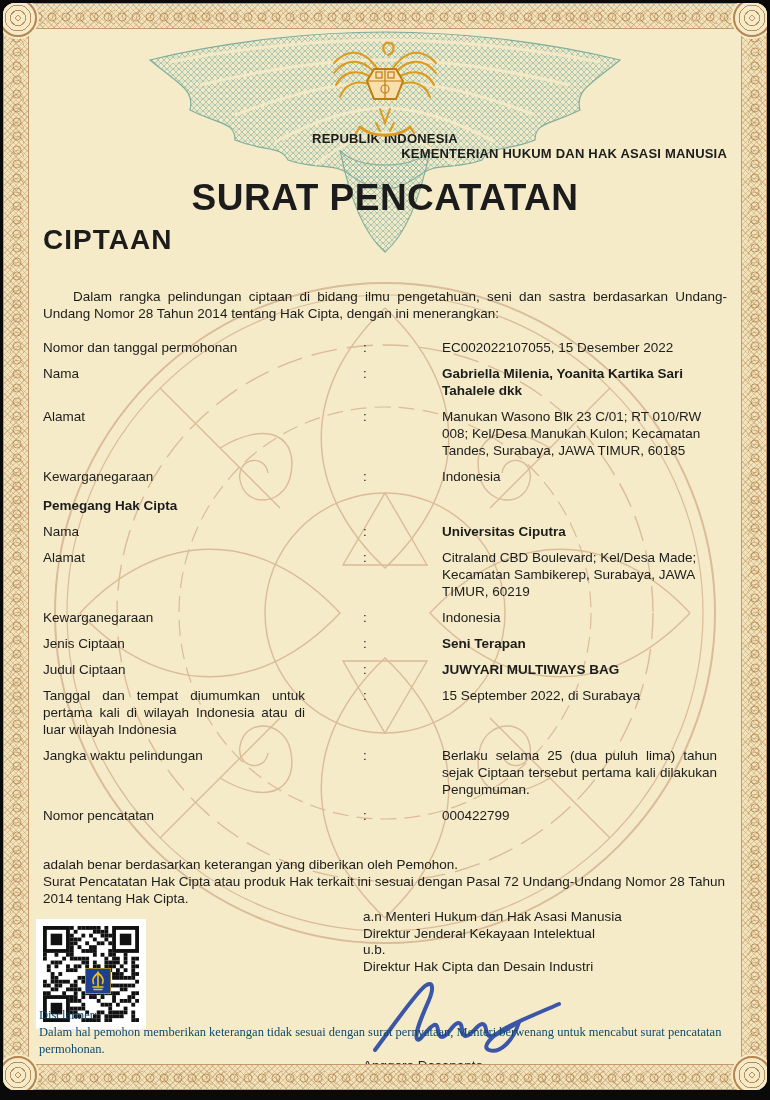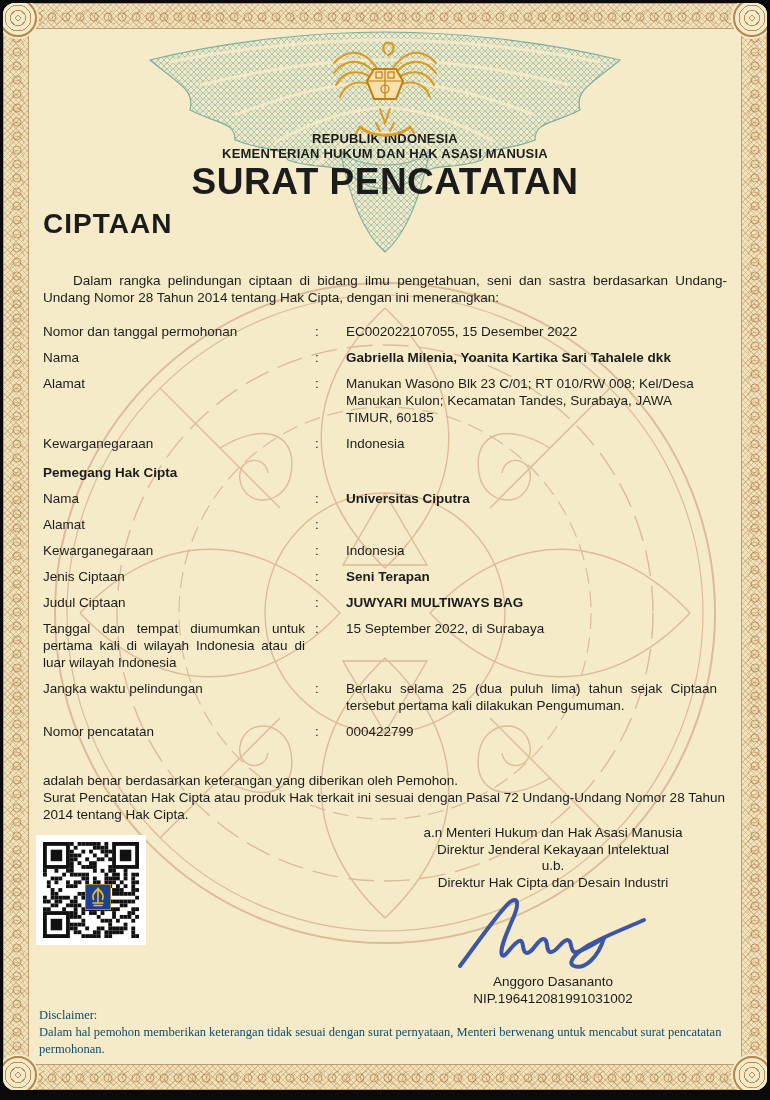--- a/index.html
+++ b/index.html
@@ -40,40 +40,40 @@
   .rosette.bl { left:-4px; bottom:-4px; } .rosette.br { right:-4px; bottom:-4px; }
 
   
   .wing-ornament { position:absolute; top:27px; left:50%; transform:translateX(-50%); z-index:0; }
   .emblem { position:absolute; top:36px; left:50%; transform:translateX(-50%); z-index:2; }
   .watermark { position:absolute; top:265px; left:50%; transform:translateX(-50%); z-index:0; opacity:.55; }
 
   
   .content { position:relative; z-index:1; padding:0 40px; color:#1c1c1c; }
   .head-country { margin-top:128px; text-align:center; font-size:13px; font-weight:bold; letter-spacing:.2px; }
-  .head-ministry { text-align:center; font-size:13px; font-weight:bold; letter-spacing:.2px; }
-  .title-1 { margin-top:0; text-align:center; font-size:37px; font-weight:bold; letter-spacing:.5px; }
+  .head-ministry { text-align:right; font-size:13px; font-weight:bold; letter-spacing:.2px; }
+  .title-1 { margin-top:16px; text-align:center; font-size:37px; font-weight:bold; letter-spacing:.5px; }
   .title-2 { margin-top:5px; text-align:left; font-size:28px; font-weight:bold; letter-spacing:1px; }
   .intro { margin-top:32px; font-size:13.5px; line-height:17px; text-align:justify; text-indent:30px; }
 
   .rows { margin-top:17px; }
-  .row { display:grid; grid-template-columns:272px 31px 1fr; margin-bottom:9px; font-size:13.5px; line-height:17px; }
+  .row { display:grid; grid-template-columns:272px 31px 1fr; margin-bottom:9px; font-size:13.5px; line-height:17px;gap:48px; }
   .row .lbl { padding-right:10px; }
   .row .lbl.justify { text-align:justify; }
   .row .val { padding-right:10px; }
   .row .val.bold { font-weight:bold; }
   .row .val.justify { text-align:justify; }
   .section-head { font-weight:bold; font-size:13.5px; line-height:17px; margin:12px 0 9px 0; }
 
   .closing { margin-top:32px; font-size:13.5px; line-height:17px; }
   .closing p { text-align:left; }
 
   .lower { position:relative; height:250px; }
   .qr-block { position:absolute; left:-7px; top:12px; width:110px; height:110px; background:#ffffff; padding:7px; }
-  .signatory { position:absolute; left:320px; top:2px; width:380px; text-align:center; font-size:13.5px; line-height:16.5px; }
+  .signatory { position:absolute; left:320px; top:2px; width:380px; font-size:13.5px; line-height:16.5px; }
   .signature-wrap { height:78px; margin-top:3px; }
   .sig-name { margin-top:2px; }
   .sig-nip { }
 
   .disclaimer { position:absolute; z-index:3; left:36px; right:36px; bottom:32px;
     font-family:"Liberation Serif", serif; color:#0c4a6e; }
   .disclaimer .d-label { font-size:12.5px; line-height:17px; }
   .disclaimer .d-text { font-size:12.5px; line-height:17px; }
 </style>
 </head>
@@ -190,20 +190,21 @@
       <div class="section-head">Pemegang Hak Cipta</div>
 
       <div class="row">
         <span class="lbl">Nama</span>
         <span class="col">:</span>
         <span class="val bold">Universitas Ciputra</span>
       </div>
       <div class="row">
         <span class="lbl">Alamat</span>
         <span class="col">:</span>
+        <span class="val">Citraland CBD Boulevard; Kel/Desa Made; Kecamatan Sambikerep, Surabaya, JAWA TIMUR, 60219</span>
       </div>
       <div class="row">
         <span class="lbl">Kewarganegaraan</span>
         <span class="col">:</span>
         <span class="val">Indonesia</span>
       </div>
       <div class="row">
         <span class="lbl">Jenis Ciptaan</span>
         <span class="col">:</span>
         <span class="val bold">Seni Terapan</span>

